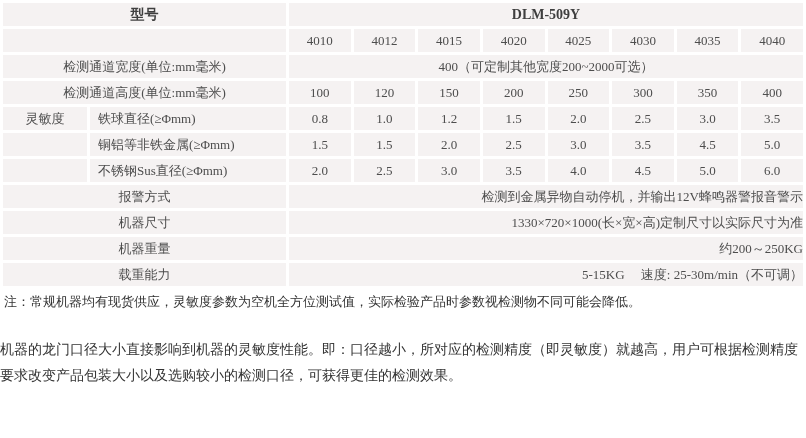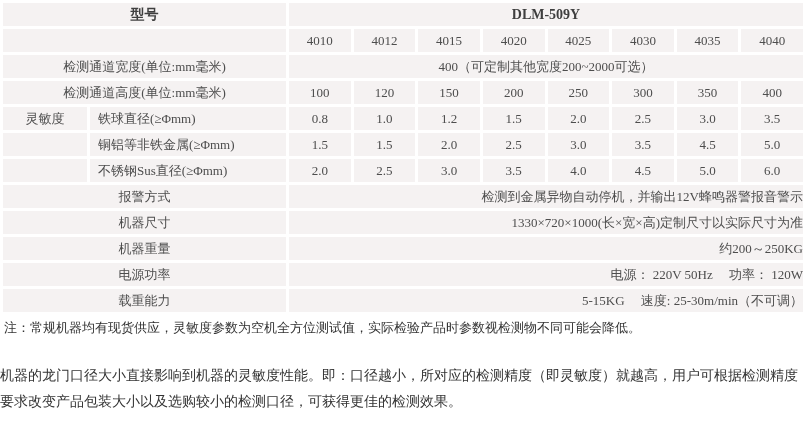--- a/index.html
+++ b/index.html
@@ -160,24 +160,20 @@
     <tr>
       <td colspan="2">机器尺寸</td>
       <td colspan="8" class="value-merged">1330×720×1000(长×宽×高)定制尺寸以实际尺寸为准</td>
     </tr>
 
     <tr>
       <td colspan="2">机器重量</td>
       <td colspan="8" class="value-merged">约200～250KG</td>
     </tr>
 
-    <tr>
-      <td colspan="2">电源功率</td>
-      <td colspan="8" class="value-merged">电源：  220V 50Hz　 功率：  120W</td>
-    </tr>
 
     <tr>
       <td colspan="2">载重能力</td>
       <td colspan="8" class="value-merged">5-15KG　  速度: 25-30m/min（不可调）</td>
     </tr>
 
   </tbody>
     </table>
 
   <div class="note">注：常规机器均有现货供应，灵敏度参数为空机全方位测试值，实际检验产品时参数视检测物不同可能会降低。</div>

